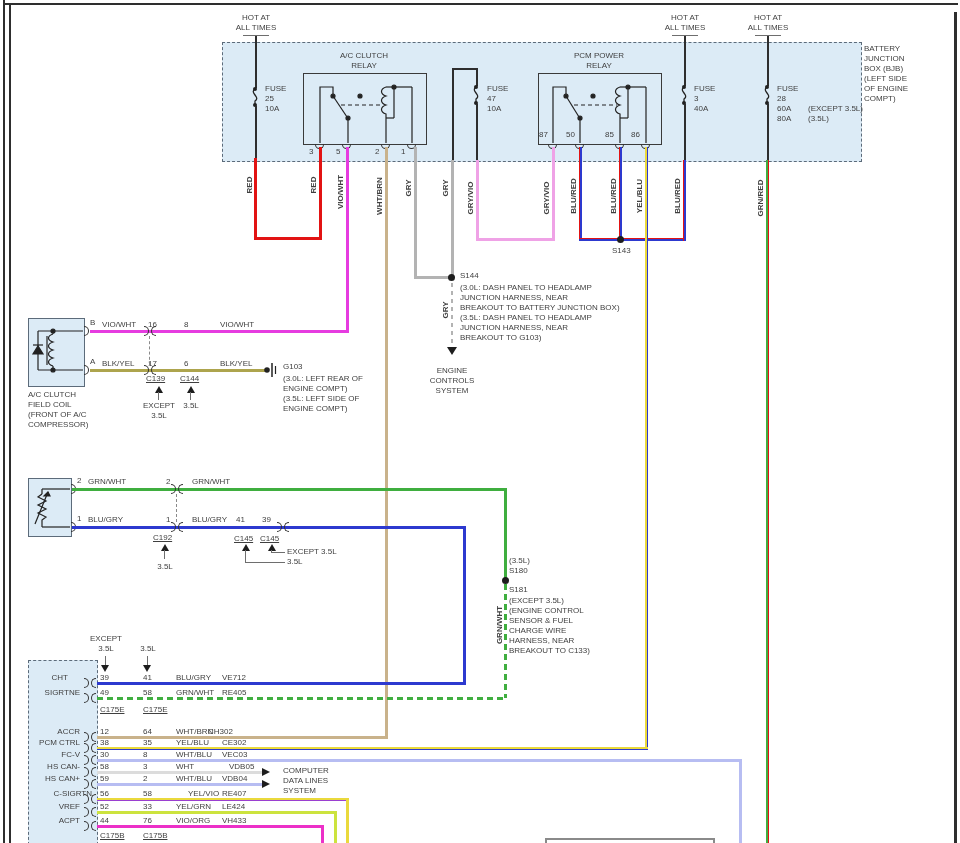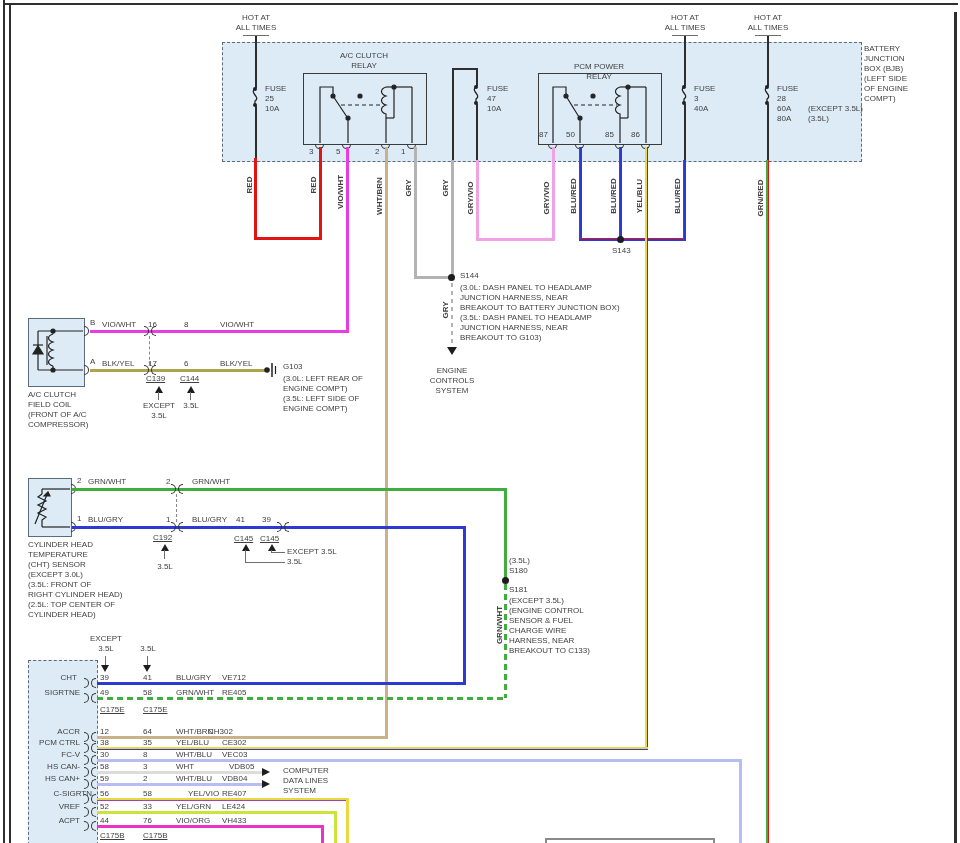--- a/index.html
+++ b/index.html
@@ -144,21 +144,21 @@
   </svg>
   <i class="cup" style="left:315px;top:144px"></i>
   <i class="cup" style="left:342px;top:144px"></i>
   <i class="cup" style="left:381px;top:144px"></i>
   <i class="cup" style="left:407px;top:144px"></i>
   <b class="t" style="left:309px;top:147px">3</b>
   <b class="t" style="left:336px;top:147px">5</b>
   <b class="t" style="left:375px;top:147px">2</b>
   <b class="t" style="left:401px;top:147px">1</b>
 
-  <b class="t tc" style="left:549px;top:62px;width:100px">PCM POWER
+  <b class="t tc" style="left:549px;top:51px;width:100px">PCM POWER
 RELAY</b>
   <div class="box" style="left:538px;top:73px;width:122px;height:70px"></div>
   <svg class="sym" style="left:538px;top:73px" width="122" height="70" viewBox="0 0 122 70" stroke="#222" stroke-width="1.2" fill="none">
     <polyline points="15,70 15,14 28,14 28,21"></polyline>
     <circle cx="28" cy="23" r="2" fill="#222"></circle>
       <line x1="28" y1="23" x2="41" y2="44"></line>
     <circle cx="42" cy="45" r="2" fill="#222"></circle>
       <line x1="42" y1="45" x2="42" y2="58"></line>
     <circle cx="55" cy="23" r="2" fill="#222"></circle>
     <line x1="36" y1="32" x2="79" y2="32" stroke-dasharray="4 3"></line>
@@ -296,28 +296,20 @@
   <div class="dbox" style="left:28px;top:478px;width:42px;height:57px;border-style:solid"></div>
   <svg class="sym" style="left:28px;top:478px" width="42" height="57" viewBox="0 0 42 57" stroke="#222" stroke-width="1.2" fill="none">
     <line x1="14" y1="11" x2="42" y2="11"></line>
       <line x1="14" y1="49" x2="42" y2="49"></line>
     <line x1="14" y1="11" x2="14" y2="16"></line>
       <line x1="14" y1="44" x2="14" y2="49"></line>
     <polyline points="14,16 10,19 18,23 10,27 18,31 10,35 18,39 14,42 14,44"></polyline>
     <line x1="7" y1="46" x2="20" y2="14"></line>
       <polygon points="20,14 16,18 22,18" fill="#222"></polygon>
   </svg>
-  <b class="t" style="left:28px;top:540px">CYLINDER HEAD
-TEMPERATURE
-(CHT) SENSOR
-(EXCEPT 3.0L)
-(3.5L: FRONT OF
-RIGHT CYLINDER HEAD)
-(2.5L: TOP CENTER OF
-CYLINDER HEAD)</b>
   <i class="cR" style="left:71px;top:484px"></i>
   <i class="cR" style="left:71px;top:522px"></i>
   <b class="t" style="left:77px;top:476px">2</b>
   <b class="t" style="left:77px;top:514px">1</b>
   <i class="w c-grn" style="left:72px;top:488px;width:435px;height:3px"></i>
   <i class="w c-blu" style="left:72px;top:526px;width:394px;height:3px"></i>
   <b class="t" style="left:88px;top:477px">GRN/WHT</b>
   <b class="t" style="left:192px;top:477px">GRN/WHT</b>
   <b class="t" style="left:88px;top:515px">BLU/GRY</b>
   <b class="t" style="left:192px;top:515px">BLU/GRY</b>
@@ -364,21 +356,21 @@
 
   <div class="dbox" style="left:28px;top:660px;width:68px;height:183px"></div>
   <b class="t tc" style="left:84px;top:634px;width:44px">EXCEPT
 3.5L</b>
   <b class="t tc" style="left:126px;top:644px;width:44px">3.5L</b>
   <i class="ln" style="left:105px;top:656px;width:1px;height:9px"></i>
   <i class="arrd" style="left:101px;top:665px;border-left-width:4px;border-right-width:4px;border-top-width:7px"></i>
   <i class="ln" style="left:147px;top:656px;width:1px;height:9px"></i>
   <i class="arrd" style="left:143px;top:665px;border-left-width:4px;border-right-width:4px;border-top-width:7px"></i>
 
-  <b class="t tr" style="left:11px;top:673px;width:66px">CHT</b>
+  <b class="t tr" style="left:2px;top:673px;width:66px">CHT</b>
   <i class="cR" style="left:84px;top:678px"></i>
     <i class="cL" style="left:91px;top:678px"></i>
   <b class="t" style="left:100px;top:673px">39</b>
   <b class="t" style="left:143px;top:673px">41</b>
   <b class="t" style="left:176px;top:673px">BLU/GRY</b>
   <b class="t" style="left:222px;top:673px">VE712</b>
   <i class="w c-blu" style="left:97px;top:682px;width:369px;height:3px"></i>
 
   <b class="t tr" style="left:14px;top:688px;width:66px">SIGRTNE</b>
   <i class="cR" style="left:84px;top:693px"></i>

